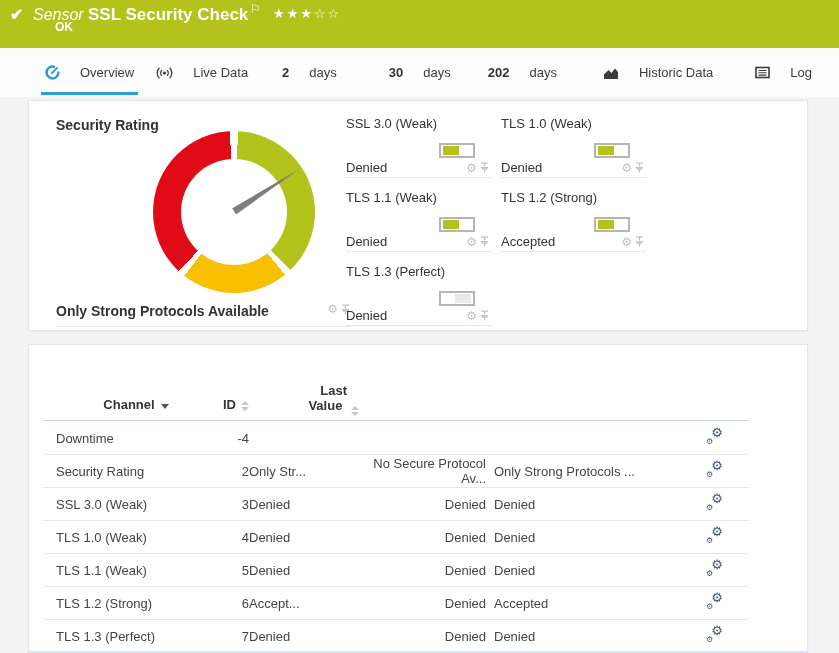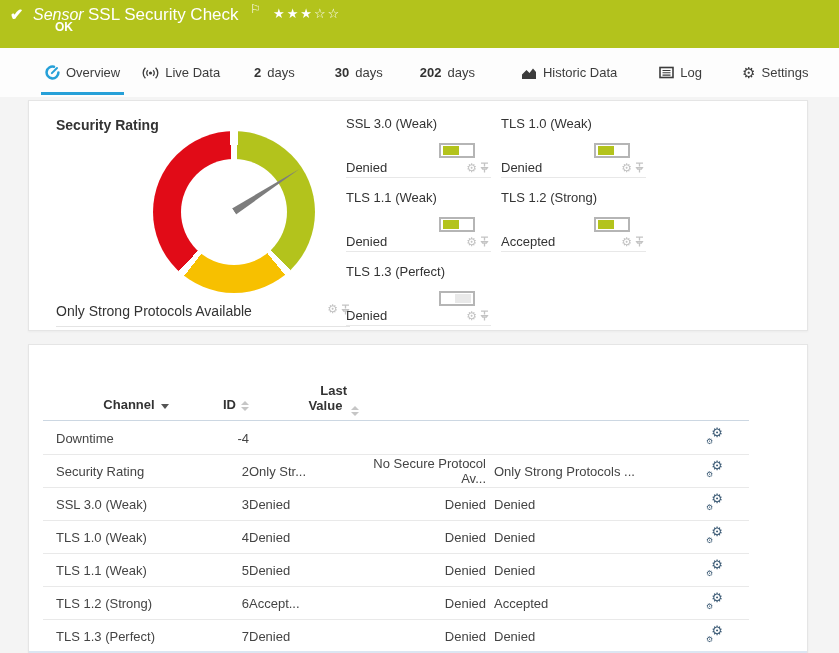--- a/index.html
+++ b/index.html
@@ -9,55 +9,55 @@
   }
   *{box-sizing:border-box;margin:0;padding:0}
   html,body{width:839px;height:653px;overflow:hidden;background:#f4f4f4;
     font-family:"Liberation Sans", sans-serif;color:var(--txt);}
   .app{position:relative;width:839px;height:653px;background:#f4f4f4}
 
   
   .topbar{position:absolute;left:0;top:0;width:839px;height:48px;background:var(--brand);color:#fff}
   .topbar .check{position:absolute;left:10px;top:5px;font-size:16px;font-weight:bold}
   .topbar .kind{position:absolute;left:33px;top:6px;font-style:italic;font-size:16px}
-  .topbar .title{position:absolute;left:88px;top:5px;font-size:17px;font-weight:normal}
+  .topbar .title{position:absolute;left:88px;top:5px;font-size:17px;font-weight:bold}
   .topbar .flag{position:absolute;left:250px;top:2px;font-size:12px}
   .topbar .stars{position:absolute;left:273px;top:6px;font-size:13px;letter-spacing:2px}
   .topbar .status{position:absolute;left:55px;top:20px;font-size:12px;font-weight:bold}
 
   
   .tabbar{position:absolute;left:0;top:48px;width:839px;height:49px;background:#fdfdfd;display:flex;align-items:stretch}
-  .tab{display:flex;align-items:center;gap:6px;font-size:13px;color:#3c3c3c;position:relative;cursor:pointer;white-space:nowrap}
+  .tab{display:flex;align-items:center;gap:20px;font-size:13px;color:#3c3c3c;position:relative;cursor:pointer;white-space:nowrap}
   .tab .tab-num{font-weight:bold;color:#333}
   .tab.active::after{content:"";position:absolute;left:-4px;right:-4px;bottom:2px;height:3px;background:var(--blue)}
   .tab:nth-child(1){margin-left:45px}
   .tab:nth-child(2){margin-left:22px}
   .tab:nth-child(3){margin-left:34px}
-  .tab:nth-child(4){margin-left:40px}
+  .tab:nth-child(4){margin-left:52px}
   .tab:nth-child(5){margin-left:37px}
   .tab:nth-child(6){margin-left:46px}
   .tab:nth-child(7){margin-left:42px}
   .tab:nth-child(8){margin-left:40px}
   .gear-glyph{font-size:15px;line-height:1;color:#3c3c3c;font-style:normal}
 
   
   .card{position:absolute;left:28px;width:780px;background:#fff;border:1px solid #e5e5e5;box-shadow:0 1px 2px rgba(0,0,0,.04)}
   .card1{top:100px;height:231px}
   .card2{top:344px;height:330px}
 
   
   .gp-title{position:absolute;left:27px;top:16px;font-size:14px;font-weight:bold}
   .gauge{position:absolute;left:124px;top:30px;width:162px;height:162px}
   .gauge-ring{position:absolute;inset:0;border-radius:50%}
   .gauge-hole{position:absolute;left:28px;top:28px;width:106px;height:106px;border-radius:50%;background:#fff}
   .gauge-needle{position:absolute;left:81px;top:76px;width:78px;height:9px;background:var(--needle);
     clip-path:polygon(0 10%,0 90%,100% 50%);transform-origin:0 50%}
   .gauge-footer{position:absolute;left:27px;top:202px;width:294px;height:24px;border-bottom:1px solid #e4e4e4;
     display:flex;justify-content:space-between;align-items:flex-start}
-  .gauge-footer .gf-label{font-size:14px;font-weight:normal}
+  .gauge-footer .gf-label{font-size:14px;font-weight:bold}
   .mp-icons{display:inline-flex;align-items:center;gap:3px;color:var(--icongray)}
   .mp-icons .gear-sm{font-size:12px;line-height:1;color:var(--icongray);font-style:normal;cursor:pointer}
 
   
   .mini-wrap{position:absolute;left:317px;top:15px;width:310px;display:flex;flex-wrap:wrap;column-gap:10px;row-gap:12px}
   .mini-panel{width:145px;height:62px;border-bottom:1px solid #e8e8e8;position:relative}
   .mp-title{font-size:13px;color:#333}
   .mp-bar{position:absolute;left:93px;top:27px;width:36px;height:15px;border:2px solid #b5b5b5;background:#fff}
   .mp-fill{position:absolute;top:1px;width:16px;height:9px;background:var(--green)}
   .mp-bar.lime-left .mp-fill{left:2px}

